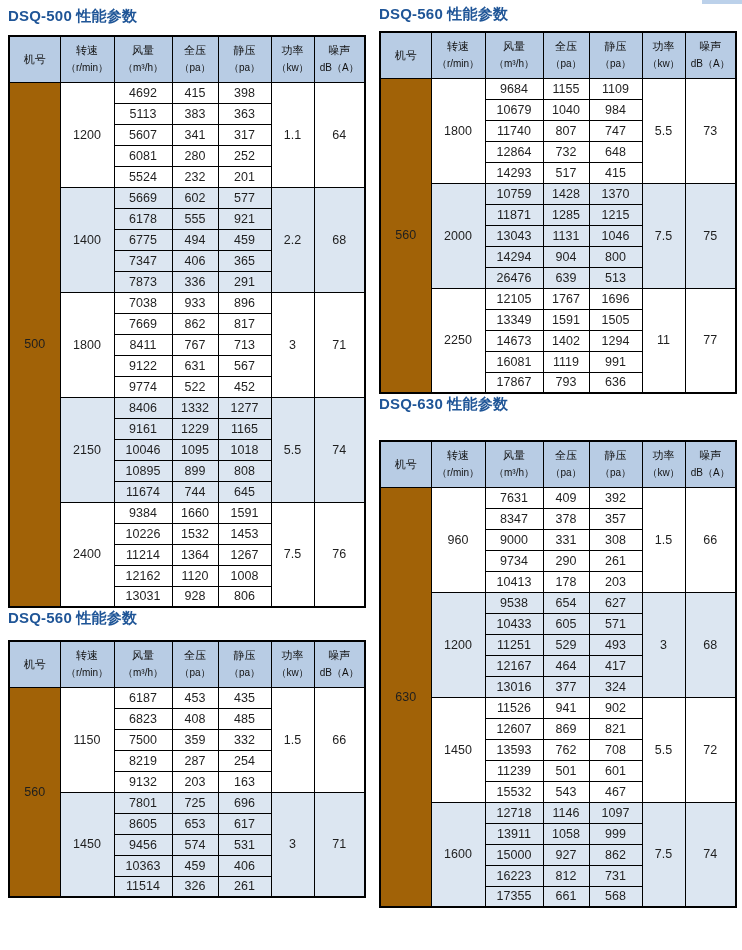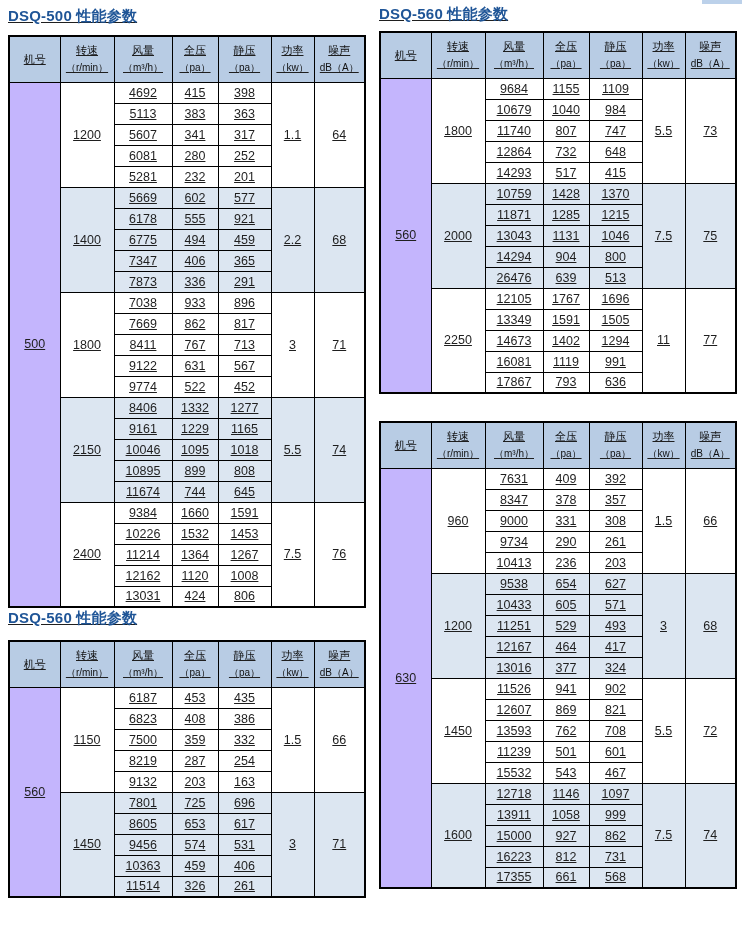--- a/index.html
+++ b/index.html
@@ -5,32 +5,32 @@
   :root{
     --header-bg:#b8cce4;
     --shaded-bg:#dce6f1;
     --title:#1f5597;
     --border:#000;
     --text:#1f1f1f;
   }
   *{box-sizing:border-box;}
   body{margin:0;background:#fff;font-family:"Liberation Sans",sans-serif;color:var(--text);}
   .canvas{position:relative;width:742px;height:950px;background:#fff;overflow:hidden;}
-  .col{position:absolute;width:319px;text-decoration:underline;}
+  .col{position:absolute;width:319px;}
   .col-left{left:8px;top:6px;}
   .col-right{left:379px;top:4px;}
   h2.tbl-title{font-size:15px;font-weight:bold;color:var(--title);margin:0;line-height:19px;letter-spacing:0.2px;}
   .tbl{width:357px;}
   table{border-collapse:collapse;width:357px;table-layout:fixed;border:2px solid var(--border);}
   th,td{border:1px solid var(--border);text-align:center;vertical-align:middle;padding:0;overflow:hidden;}
   thead th{background:var(--header-bg);height:46px;font-size:11px;font-weight:normal;color:#111;}
   thead th .u{font-size:10px;margin-top:3px;}
   tbody td{font-size:12.5px;height:21px;background:#fff;}
   tbody td.shaded{background:var(--shaded-bg);}
-  td.machine{background:#c4b5fd;font-size:12.5px;}
+  td.machine{background:#a16207;font-size:12.5px;}
   
   #t0{margin-top:10px;}
   #t1{margin-top:13px;}
   #t2{margin-top:8px;}
   #t3{margin-top:27px;}
   .title-gap-left{margin-top:20px;}
   .title-gap-right{margin-top:22px;}
   .edge-fragment{position:absolute;left:702px;top:0;width:40px;height:4px;background:#bcd1ea;}
 </style>
 </head>
@@ -102,21 +102,21 @@
               <td>5607</td>
               <td>341</td>
               <td>317</td>
             </tr>
             <tr>
               <td>6081</td>
               <td>280</td>
               <td>252</td>
             </tr>
             <tr>
-              <td>5281</td>
+              <td>5524</td>
               <td>232</td>
               <td>201</td>
             </tr>
             <tr>
               <td rowspan="5" class="shaded">1400</td>
               <td class="shaded">5669</td>
               <td class="shaded">602</td>
               <td class="shaded">577</td>
               <td rowspan="5" class="shaded">2.2</td>
               <td rowspan="5" class="shaded">68</td>
@@ -215,21 +215,21 @@
               <td>1364</td>
               <td>1267</td>
             </tr>
             <tr>
               <td>12162</td>
               <td>1120</td>
               <td>1008</td>
             </tr>
             <tr>
               <td>13031</td>
-              <td>424</td>
+              <td>928</td>
               <td>806</td>
             </tr>
           </tbody>
         </table>
       </div>
     <h2 class="tbl-title title-gap-left">DSQ-560 性能参数</h2>
     <div class="tbl" id="t1">
         <table>
           <colgroup>
             <col style="width: 51px;">
@@ -277,21 +277,21 @@
               <td rowspan="5">1150</td>
               <td>6187</td>
               <td>453</td>
               <td>435</td>
               <td rowspan="5">1.5</td>
               <td rowspan="5">66</td>
             </tr>
             <tr>
               <td>6823</td>
               <td>408</td>
-              <td>386</td>
+              <td>485</td>
             </tr>
             <tr>
               <td>7500</td>
               <td>359</td>
               <td>332</td>
             </tr>
             <tr>
               <td>8219</td>
               <td>287</td>
               <td>254</td>
@@ -460,20 +460,21 @@
               <td>991</td>
             </tr>
             <tr>
               <td>17867</td>
               <td>793</td>
               <td>636</td>
             </tr>
           </tbody>
         </table>
       </div>
+    <h2 class="tbl-title title-gap-right">DSQ-630 性能参数</h2>
     <div class="tbl" id="t3">
         <table>
           <colgroup>
             <col style="width: 51px;">
             <col style="width: 54px;">
             <col style="width: 58px;">
             <col style="width: 46px;">
             <col style="width: 53px;">
             <col style="width: 43px;">
             <col style="width: 51px;">
@@ -529,21 +530,21 @@
               <td>331</td>
               <td>308</td>
             </tr>
             <tr>
               <td>9734</td>
               <td>290</td>
               <td>261</td>
             </tr>
             <tr>
               <td>10413</td>
-              <td>236</td>
+              <td>178</td>
               <td>203</td>
             </tr>
             <tr>
               <td rowspan="5" class="shaded">1200</td>
               <td class="shaded">9538</td>
               <td class="shaded">654</td>
               <td class="shaded">627</td>
               <td rowspan="5" class="shaded">3</td>
               <td rowspan="5" class="shaded">68</td>
             </tr>

